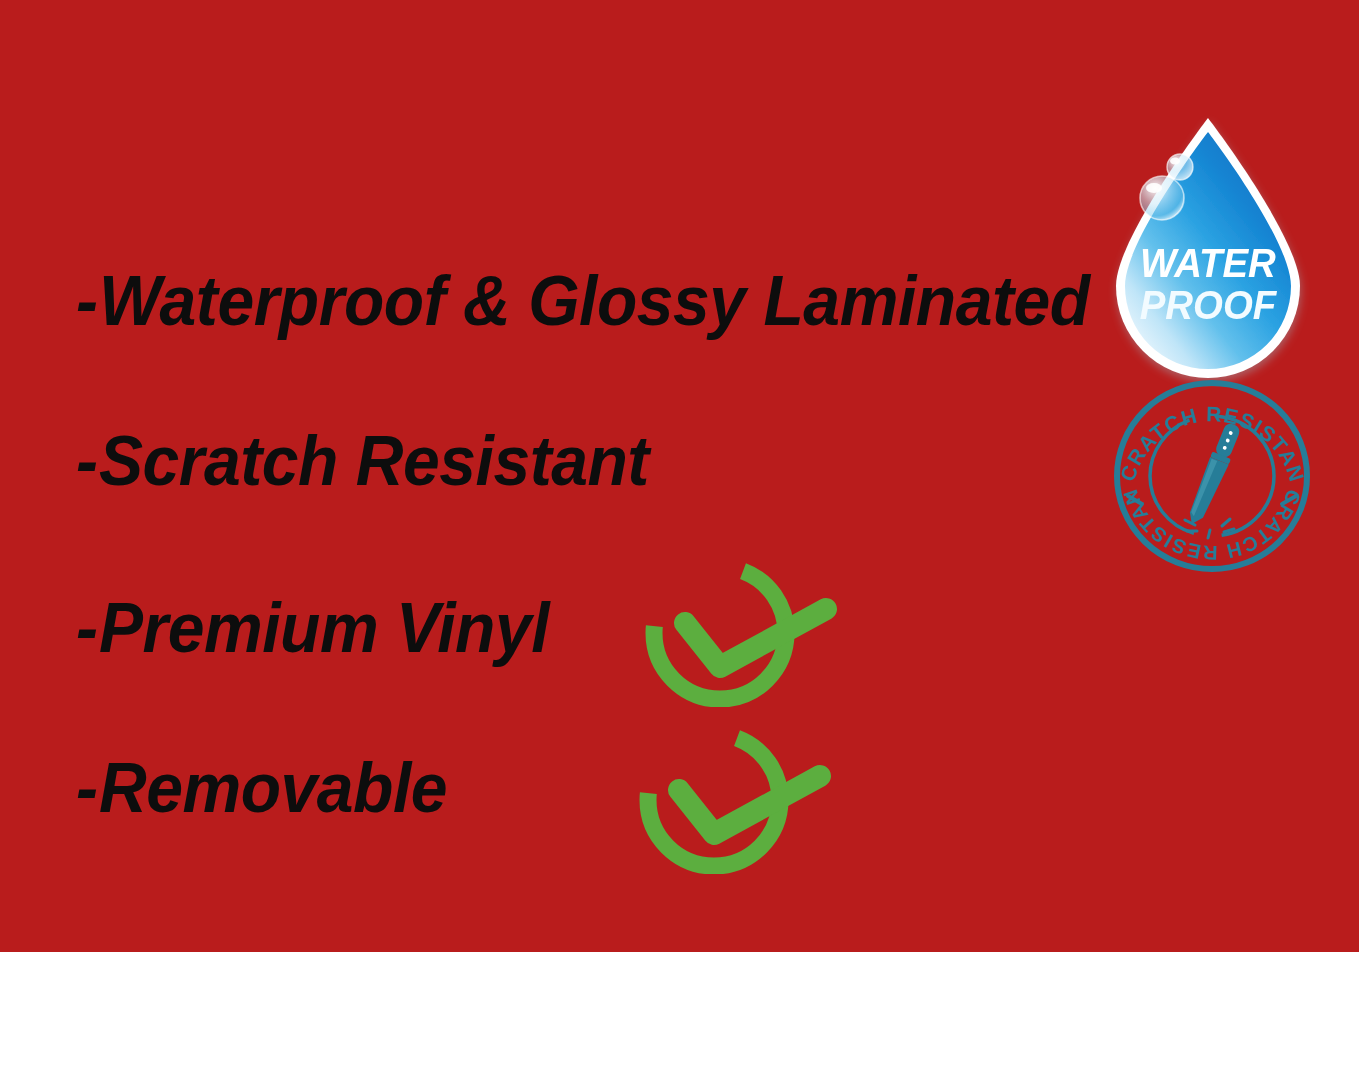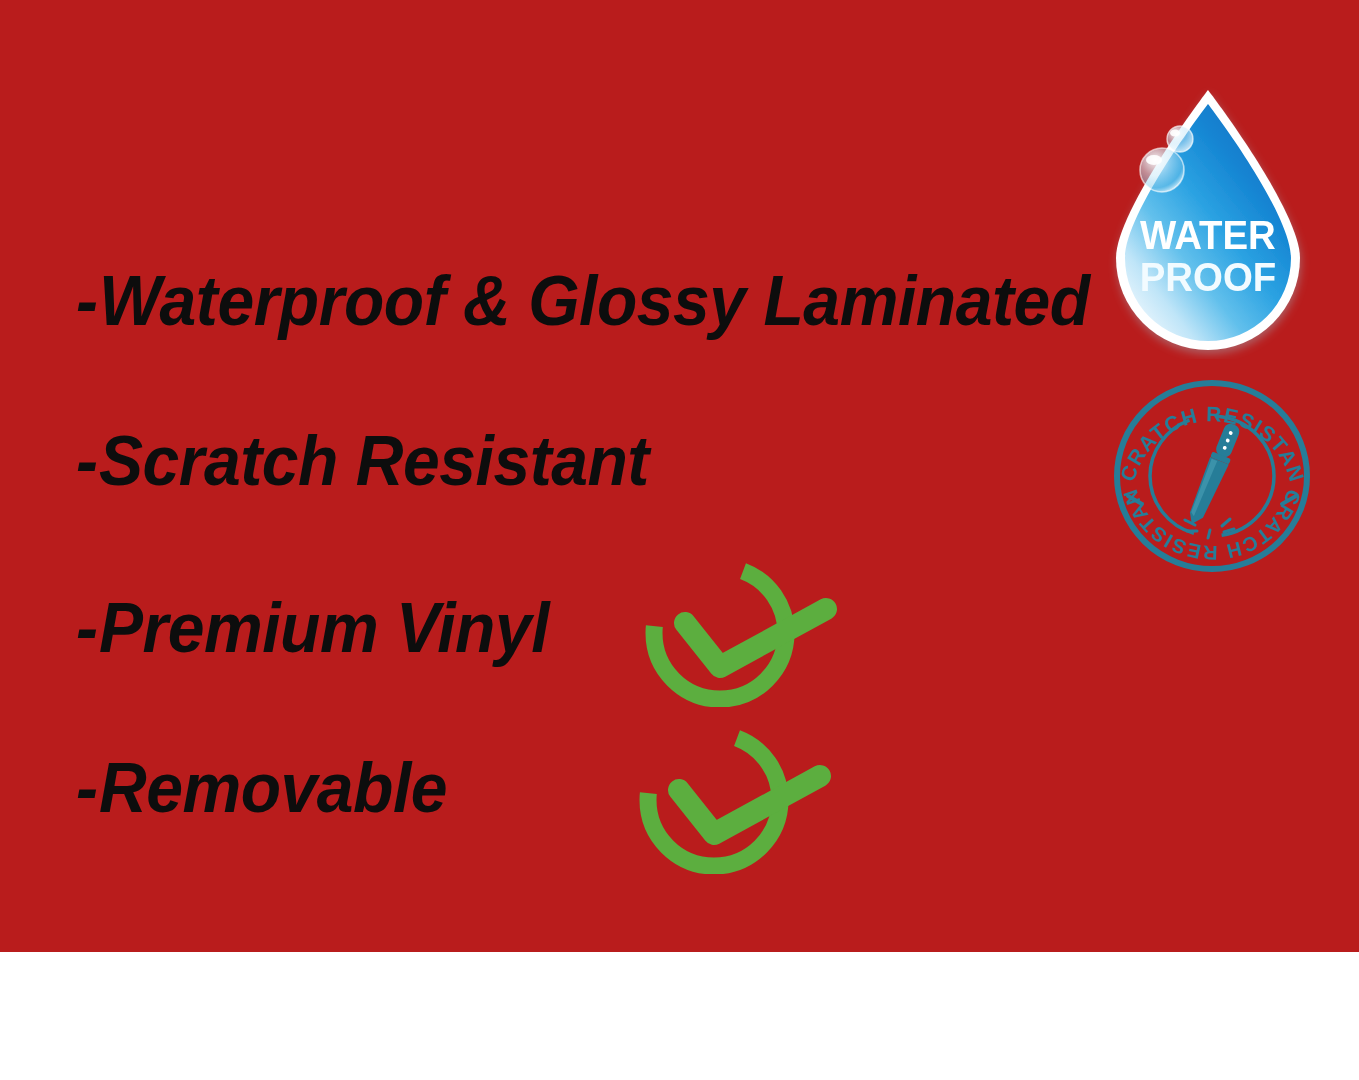--- a/index.html
+++ b/index.html
@@ -41,23 +41,24 @@
 
   
   .check-badge { position: absolute; }
   #check-0 { left: 638px; top: 555px; width: 200px; height: 152px; }
   #check-1 { left: 634px; top: 719px; width: 200px; height: 155px; }
 
   
   #waterproof-badge {
     position: absolute;
     left: 1104px;
-    top: 84px;
+    top: 112px;
     width: 208px;
     height: 275px;
+    font-style: italic;
   }
 
   
   #scratch-badge {
     position: absolute;
     left: 1112px;
     top: 378px;
     width: 200px;
     height: 196px;
   }

